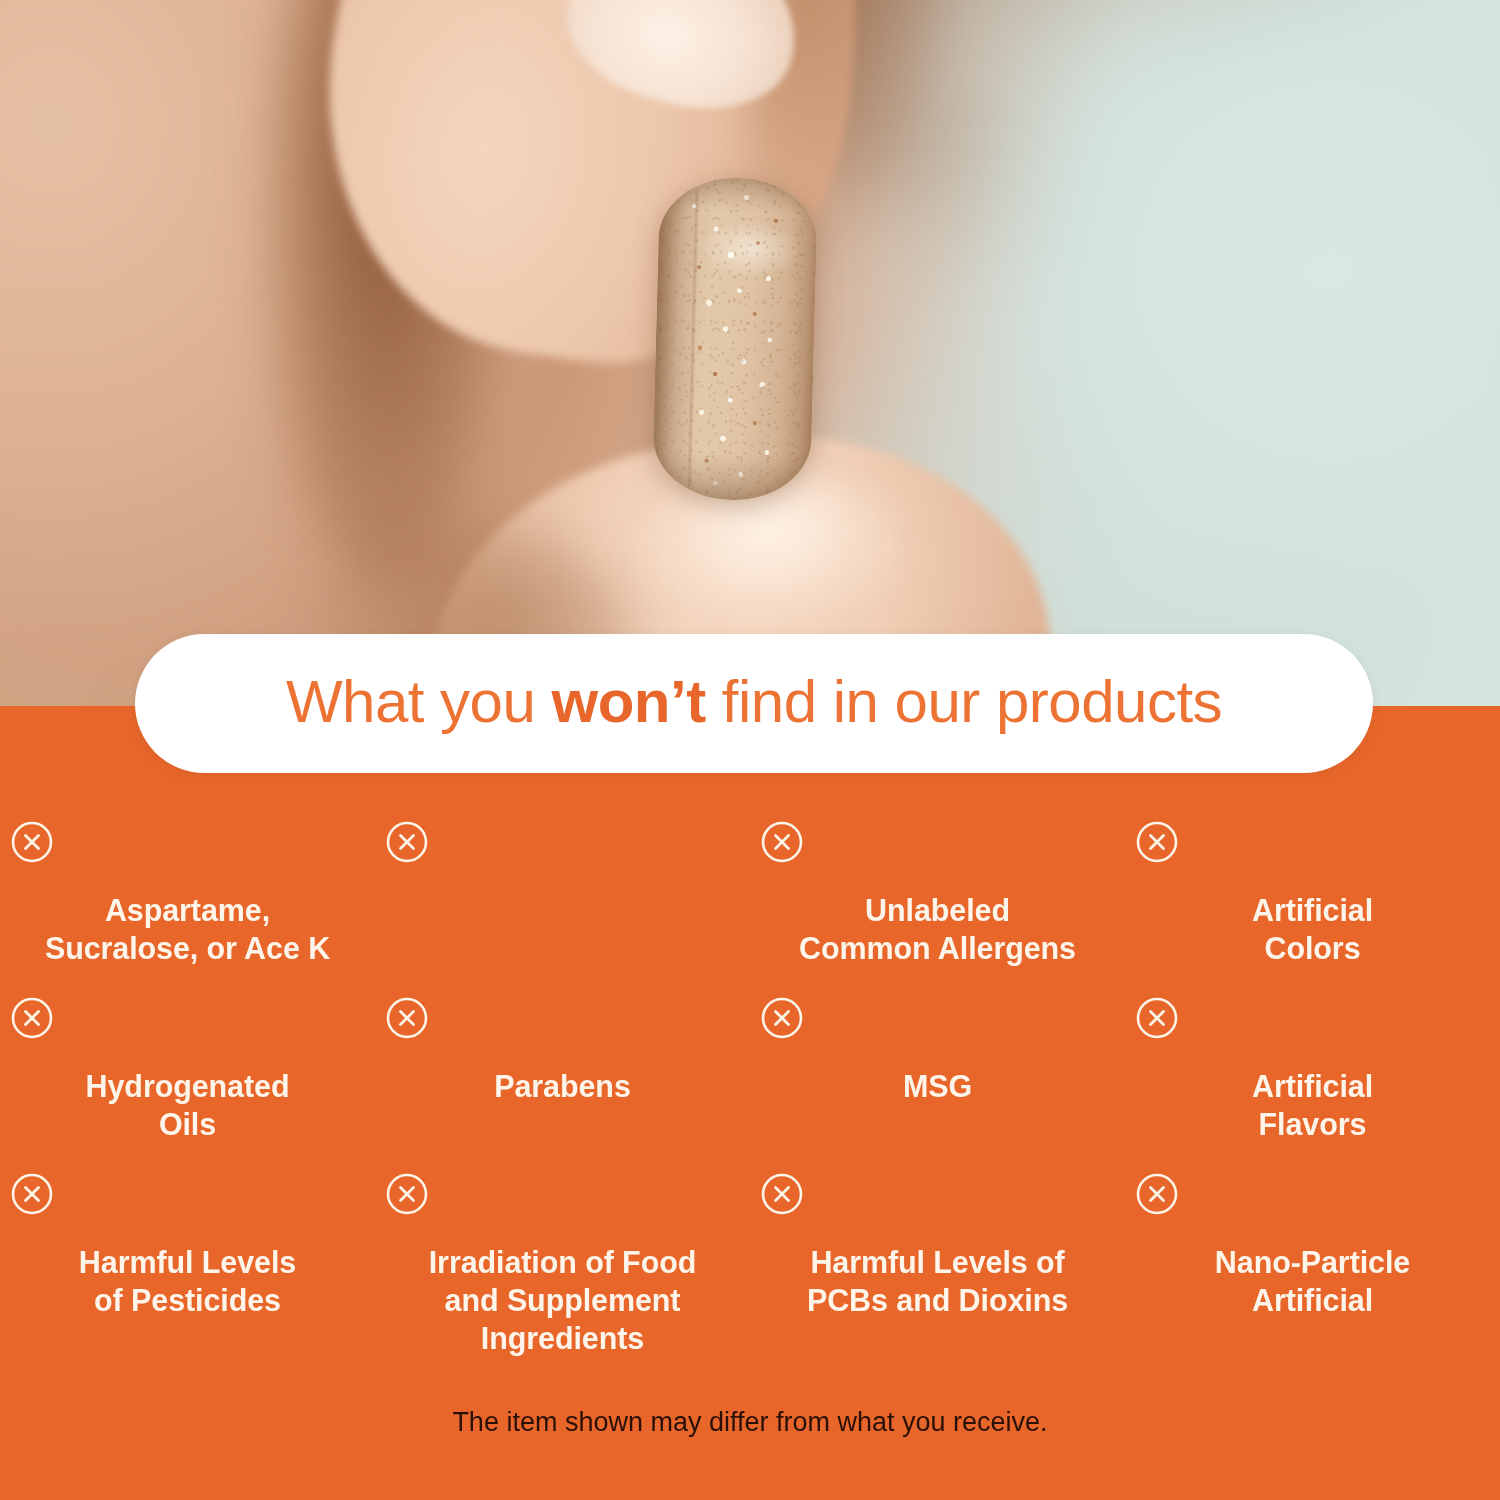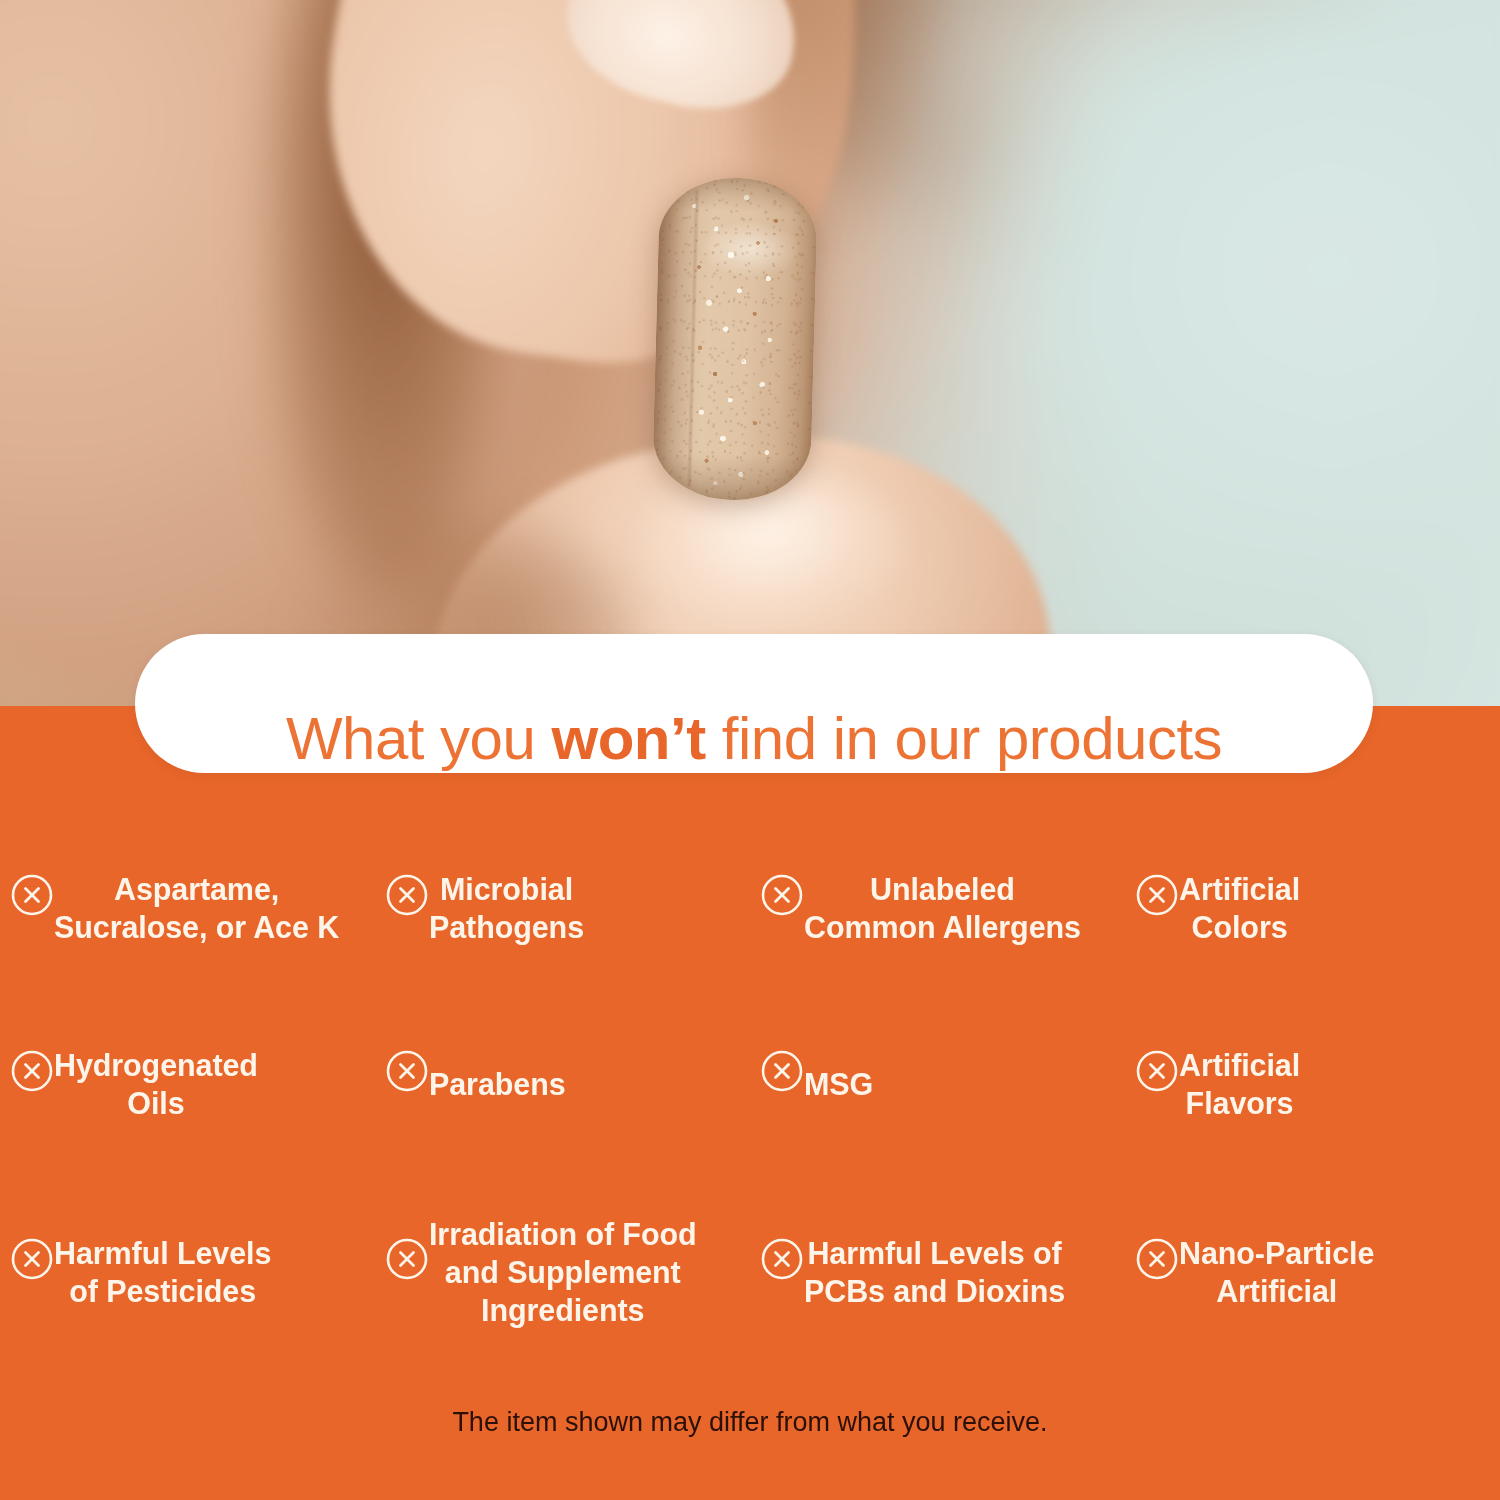--- a/index.html
+++ b/index.html
@@ -266,21 +266,21 @@
   
   .headline-pill {
     position: absolute;
     left: 135px;
     top: 634px;
     width: 1238px;
     height: 139px;
     background: #ffffff;
     border-radius: 70px;
     display: flex;
-    align-items: flex-end;
+    align-items: center;
     justify-content: center;
     box-shadow: 0 3px 10px rgba(120,60,25,0.10);
   }
   .headline {
     font-size: 60px;
     line-height: 1;
     color: #ed7335;
     letter-spacing: -0.5px;
     white-space: nowrap;
     font-weight: 500;
@@ -296,22 +296,21 @@
     position: absolute;
     left: 0;
     top: 820px;
     width: 1500px;
     display: grid;
     grid-template-columns: repeat(4, 1fr);
     row-gap: 0;
   }
   .cell {
     display: flex;
-    flex-direction: row;
-    align-items: center;
+    flex-direction: column;
     padding: 0 10px;
   }
   .cell-r1 { height: 176px; }
   .cell-r2 { height: 176px; }
   .cell-r3 { height: 200px; }
 
   .x-icon {
     width: 44px;
     height: 44px;
     display: block;
@@ -384,22 +383,20 @@
       <div class="cell-label">Aspartame,
 Sucralose, or Ace K</div>
     </div>
 
     <div class="cell cell-r1">
       <svg class="x-icon" viewBox="0 0 44 44">
         <circle cx="22" cy="22" r="19" fill="none" stroke="#FDF5EA" stroke-width="2.6"></circle>
         <line x1="15.5" y1="15.5" x2="28.5" y2="28.5" stroke="#FDF5EA" stroke-width="2.8" stroke-linecap="round"></line>
         <line x1="28.5" y1="15.5" x2="15.5" y2="28.5" stroke="#FDF5EA" stroke-width="2.8" stroke-linecap="round"></line>
       </svg>
-      <div class="cell-label">Microbial
-Pathogens</div>
     </div>
 
     <div class="cell cell-r1">
       <svg class="x-icon" viewBox="0 0 44 44">
         <circle cx="22" cy="22" r="19" fill="none" stroke="#FDF5EA" stroke-width="2.6"></circle>
         <line x1="15.5" y1="15.5" x2="28.5" y2="28.5" stroke="#FDF5EA" stroke-width="2.8" stroke-linecap="round"></line>
         <line x1="28.5" y1="15.5" x2="15.5" y2="28.5" stroke="#FDF5EA" stroke-width="2.8" stroke-linecap="round"></line>
       </svg>
       <div class="cell-label">Unlabeled
 Common Allergens</div>

